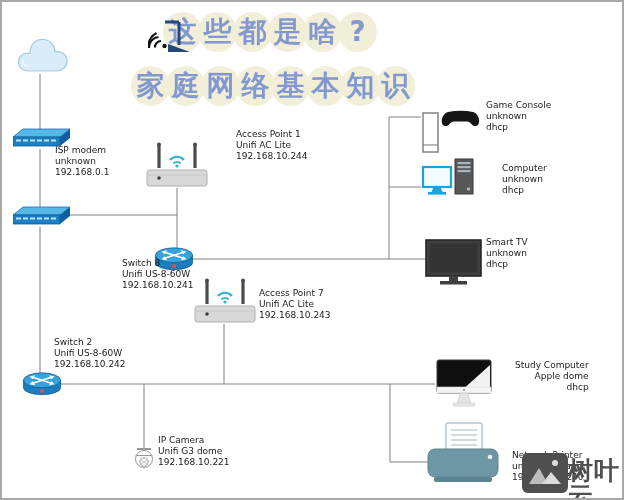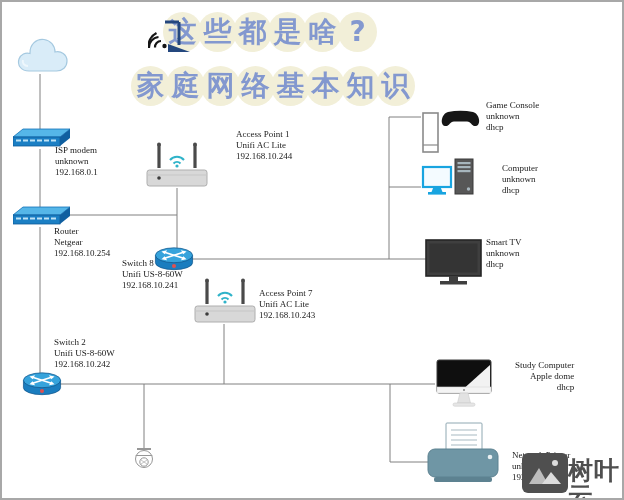--- a/index.html
+++ b/index.html
@@ -15,21 +15,21 @@
   
   .title-row{position:absolute;display:flex;}
   #title-line1{left:163px;top:10px;}
   #title-line2{left:131px;top:64px;}
   .tchar{
     display:inline-flex;align-items:center;justify-content:center;
     width:39px;height:40px;margin:0 -2px;background:#f2efd8;border-radius:50%;
     font-size:28px;font-weight:bold;color:#8398cf;line-height:1;
   }
   
-  .lbl{position:absolute;font-size:9px;line-height:11px;color:#1b1b1b;white-space:nowrap;font-family:Liberation Serif, serif;}
+  .lbl{position:absolute;font-size:9px;line-height:11px;color:#1b1b1b;white-space:nowrap;}
   .lbl-isp{left:53px;top:143px;}
   .lbl-ap1{left:207px;top:127px;margin-left:27px;}
   .lbl-router{left:52px;top:224px;}
   .lbl-sw1{left:120px;top:256px;}
   .lbl-ap2{left:257px;top:286px;}
   .lbl-sw2{left:52px;top:335px;}
   .lbl-cam{left:156px;top:433px;}
   .lbl-console{left:484px;top:98px;}
   .lbl-computer{left:500px;top:161px;}
   .lbl-tv{left:484px;top:235px;}
@@ -267,39 +267,39 @@
   <div class="lbl lbl-isp">
     <div>ISP modem</div>
     <div>unknown</div>
     <div>192.168.0.1</div>
   </div>
   <div class="lbl lbl-ap1">
     <div>Access Point 1</div>
     <div>Unifi AC Lite</div>
     <div>192.168.10.244</div>
   </div>
-  <div class="lbl lbl-router">
-    <div>Router</div>
-    <div>Netgear</div>
-    <div>192.168.10.254</div>
-  </div>
   <div class="lbl lbl-sw1">
     <div>Switch 8</div>
     <div>Unifi US-8-60W</div>
     <div>192.168.10.241</div>
   </div>
   <div class="lbl lbl-ap2">
     <div>Access Point 7</div>
     <div>Unifi AC Lite</div>
     <div>192.168.10.243</div>
   </div>
   <div class="lbl lbl-sw2">
     <div>Switch 2</div>
     <div>Unifi US-8-60W</div>
     <div>192.168.10.242</div>
+  </div>
+  <div class="lbl lbl-cam">
+    <div>IP Camera</div>
+    <div>Unifi G3 dome</div>
+    <div>192.168.10.221</div>
   </div>
   <div class="lbl lbl-console">
     <div>Game Console</div>
     <div>unknown</div>
     <div>dhcp</div>
   </div>
   <div class="lbl lbl-computer">
     <div>Computer</div>
     <div>unknown</div>
     <div>dhcp</div>

